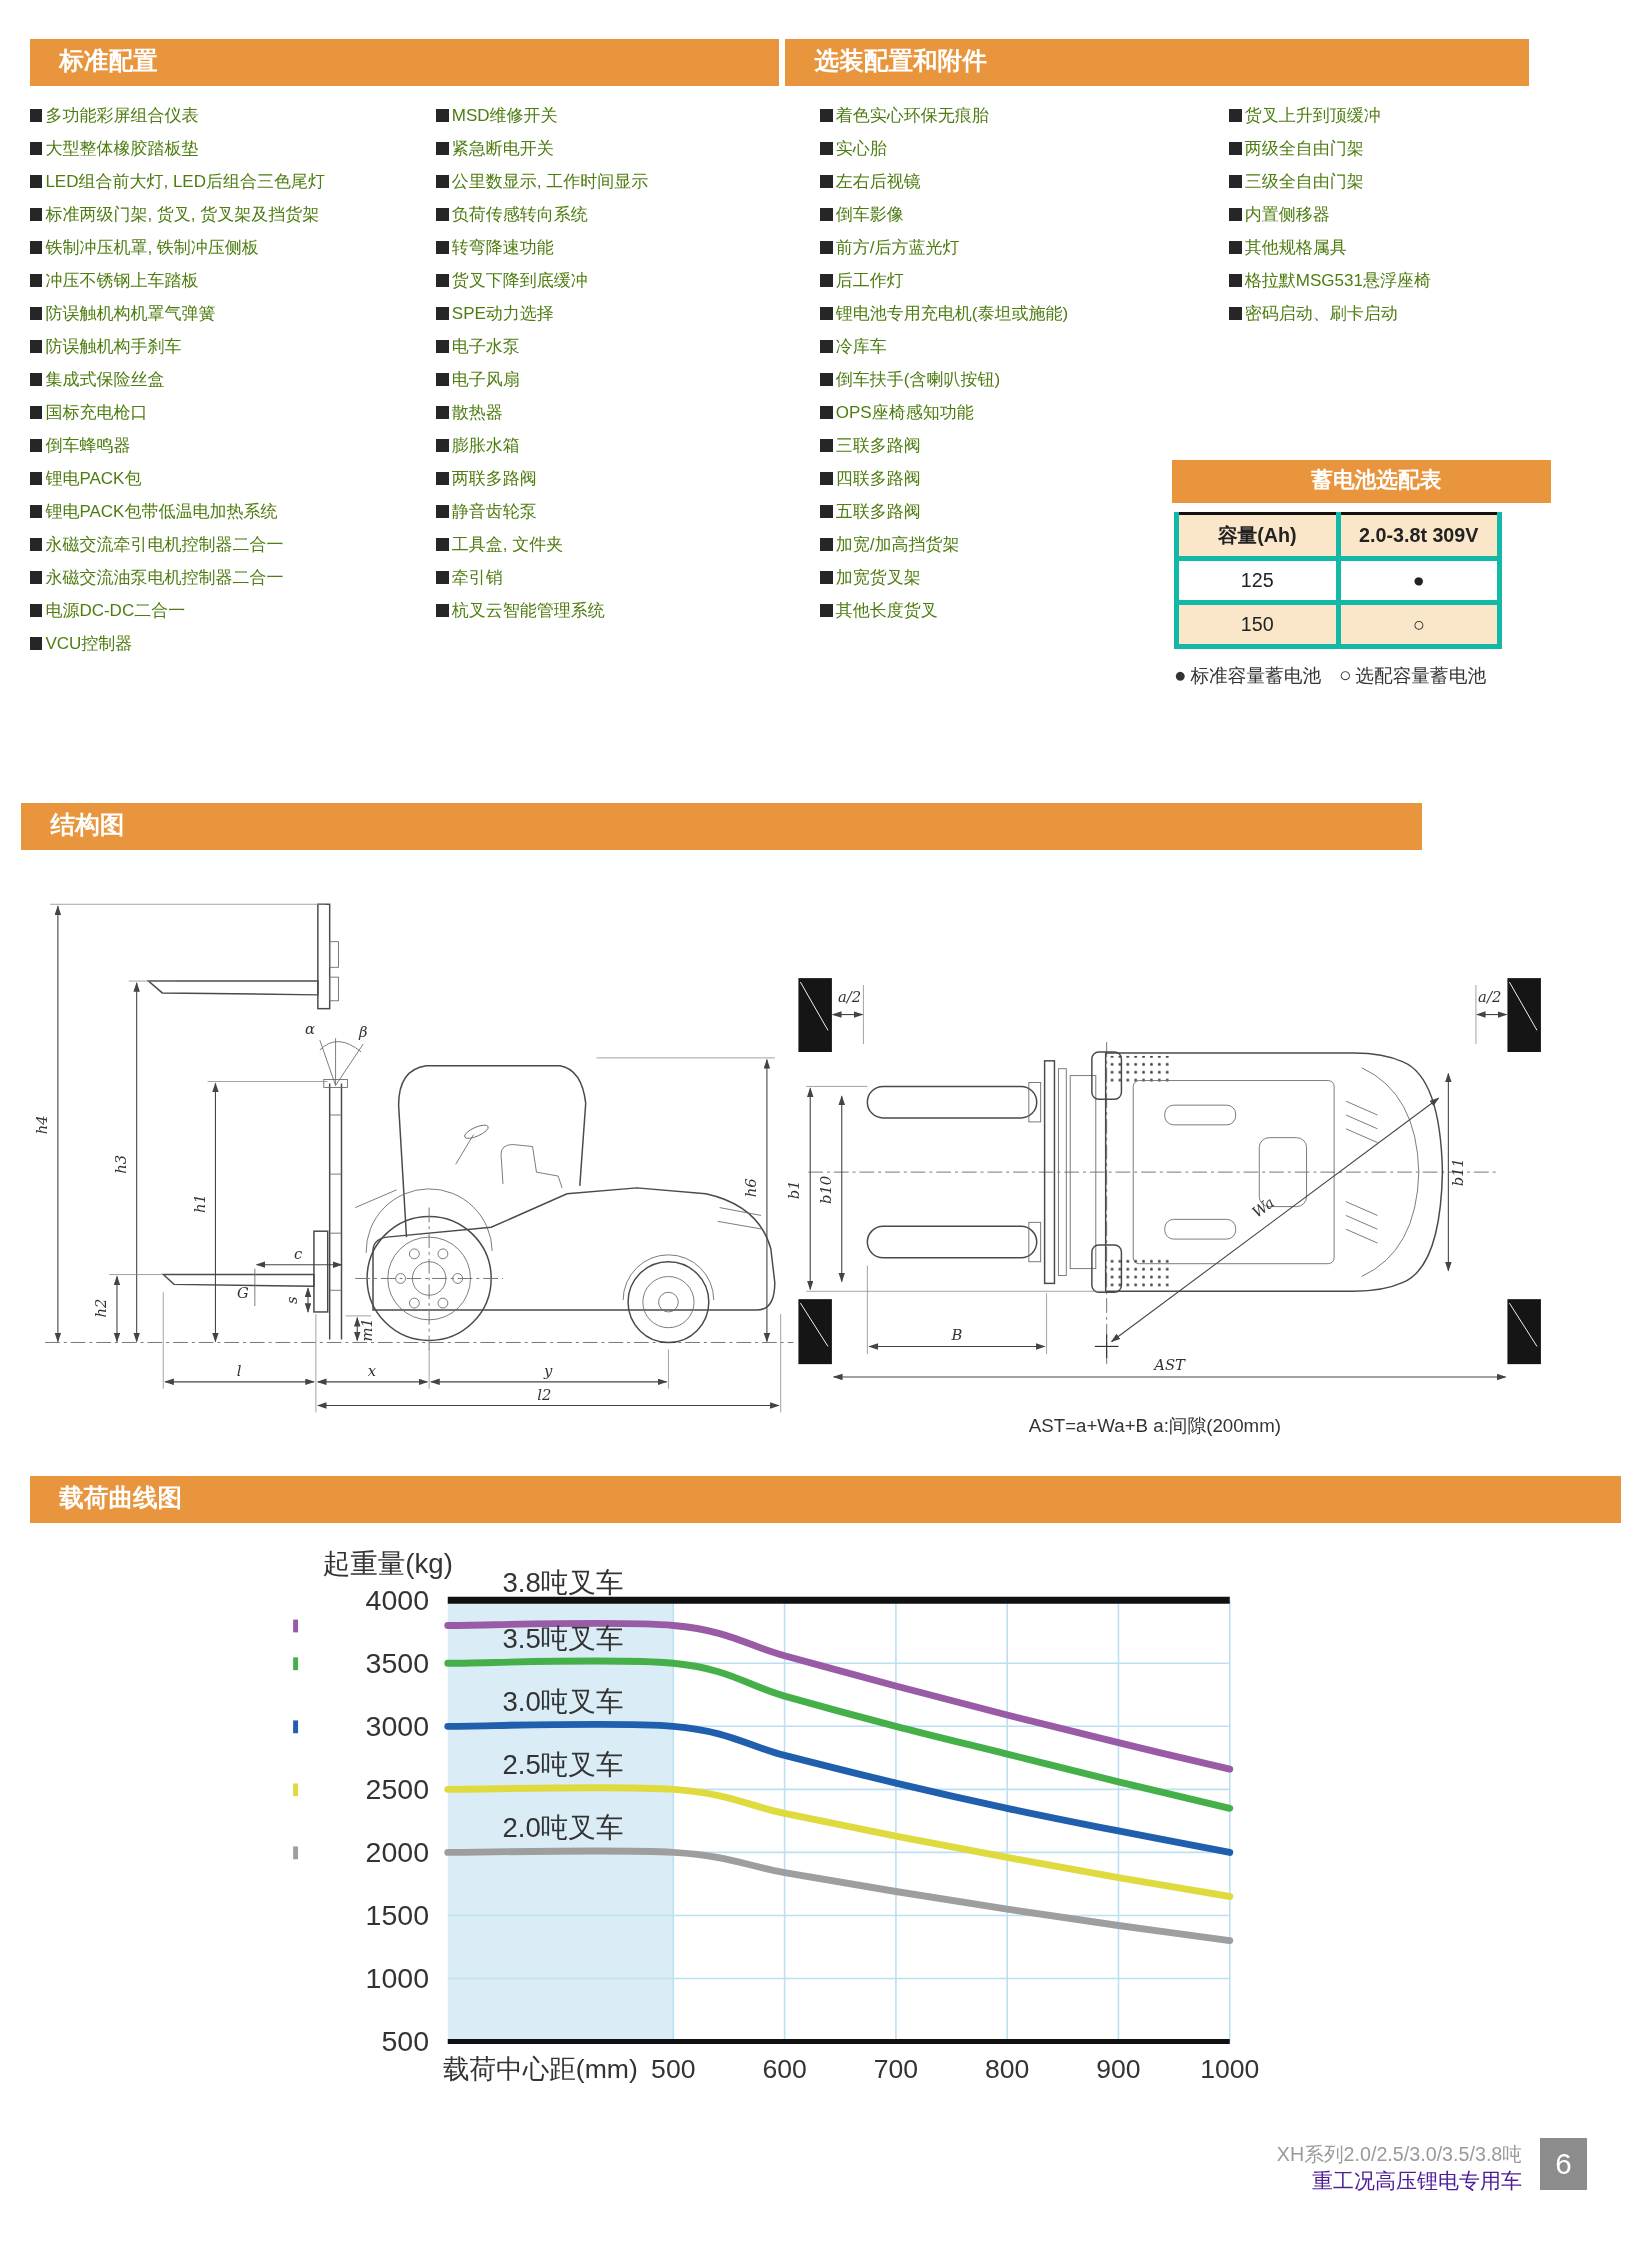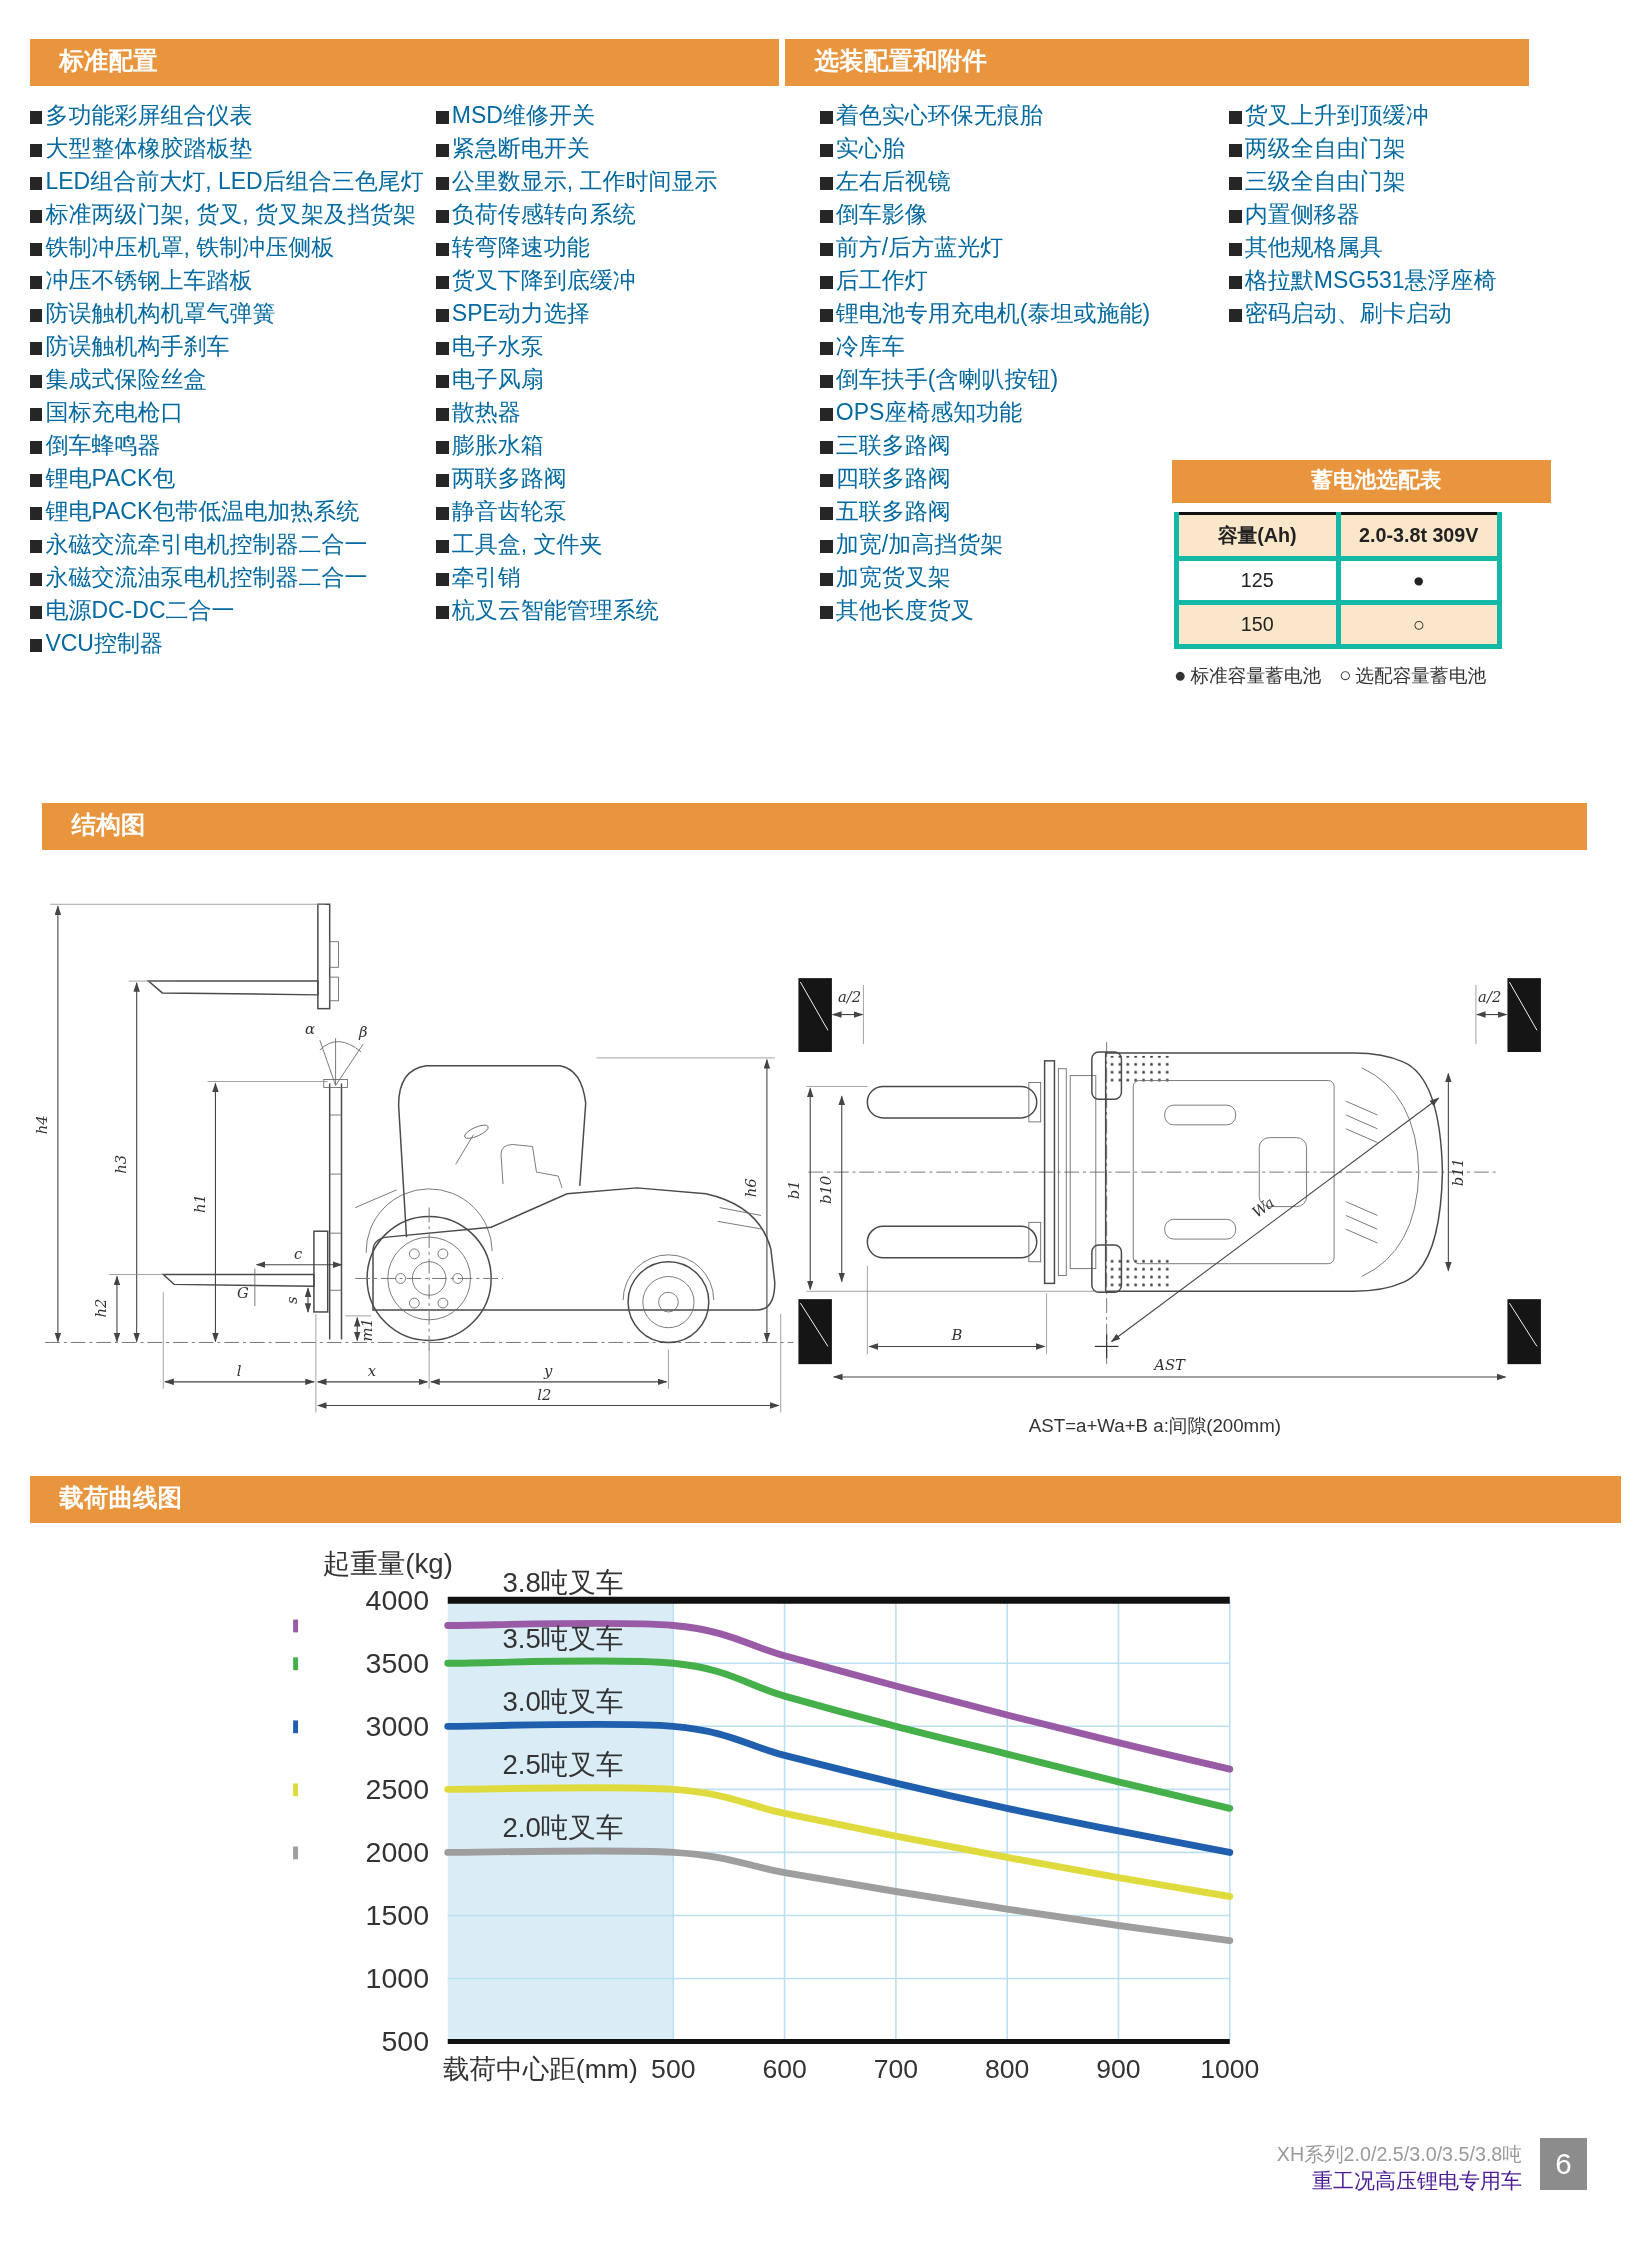--- a/index.html
+++ b/index.html
@@ -1,20 +1,20 @@
 <!DOCTYPE html>
 <html><head>
 <meta charset="utf-8">
 <style>
   html,body{margin:0;padding:0;background:#fff;}
   .page{position:relative;width:1652px;height:2257px;background:#fff;overflow:hidden;
         font-family:"Liberation Sans",sans-serif;color:#3b3b3b;}
   .bar{position:absolute;height:47px;background:#E8953E;color:#fff;font-size:24.6px;
        font-weight:bold;line-height:47px;padding-left:29.6px;box-sizing:border-box;font-family:Liberation Mono, monospace;}
-  .cfg-col{position:absolute;top:99px;font-size:23px;line-height:33px;white-space:nowrap;color:#0369a1;}
+  .cfg-col{position:absolute;top:99px;font-size:17px;line-height:33px;white-space:nowrap;color:#4d7c0f;}
   .cfg-item{height:33px;}
   .cfg-item .bullet{display:inline-block;width:12.8px;height:12.8px;background:#262626;
        margin-right:3px;vertical-align:-1px;}
   
   .bat-wrap{position:absolute;left:1174px;top:512px;width:372px;}
   table.bat{border-collapse:collapse;width:328px;table-layout:fixed;background:#fff;}
   table.bat th,table.bat td{border:5px solid #14b8a6;text-align:center;font-size:19.7px;color:#222;}
   table.bat th{height:39px;background:#FAE7CA;font-weight:bold;
        border-top:3px solid #111;border-bottom:3px solid #111;}
   table.bat td{height:37px;}
@@ -132,21 +132,21 @@
           <td>150</td>
           <td class="mark">○</td>
         </tr>
       </tbody>
     </table>
     <div class="bat-legend">
       <span class="sym">●</span><span class="lbl">标准容量蓄电池</span><span class="sym">○</span><span class="lbl">选配容量蓄电池</span>
     </div>
   </div>
 
-  <div class="bar" style="left:42px;top:803px;width:1545px;">结构图</div>
+  <div class="bar" style="left:21px;top:803px;width:1401px;">结构图</div>
 
   <svg class="struct-svg" width="1591" height="581" viewBox="0 0 1615 590">
     <defs>
       <marker id="ar" markerWidth="9" markerHeight="8" refX="8" refY="3" orient="auto-start-reverse">
         <path d="M0,0L9,3L0,6Z" fill="#444"></path>
       </marker>
       <pattern id="dots" width="8" height="8" patternUnits="userSpaceOnUse">
         <circle cx="2.5" cy="2.5" r="1.5" fill="#444"></circle>
       </pattern>
     </defs>

